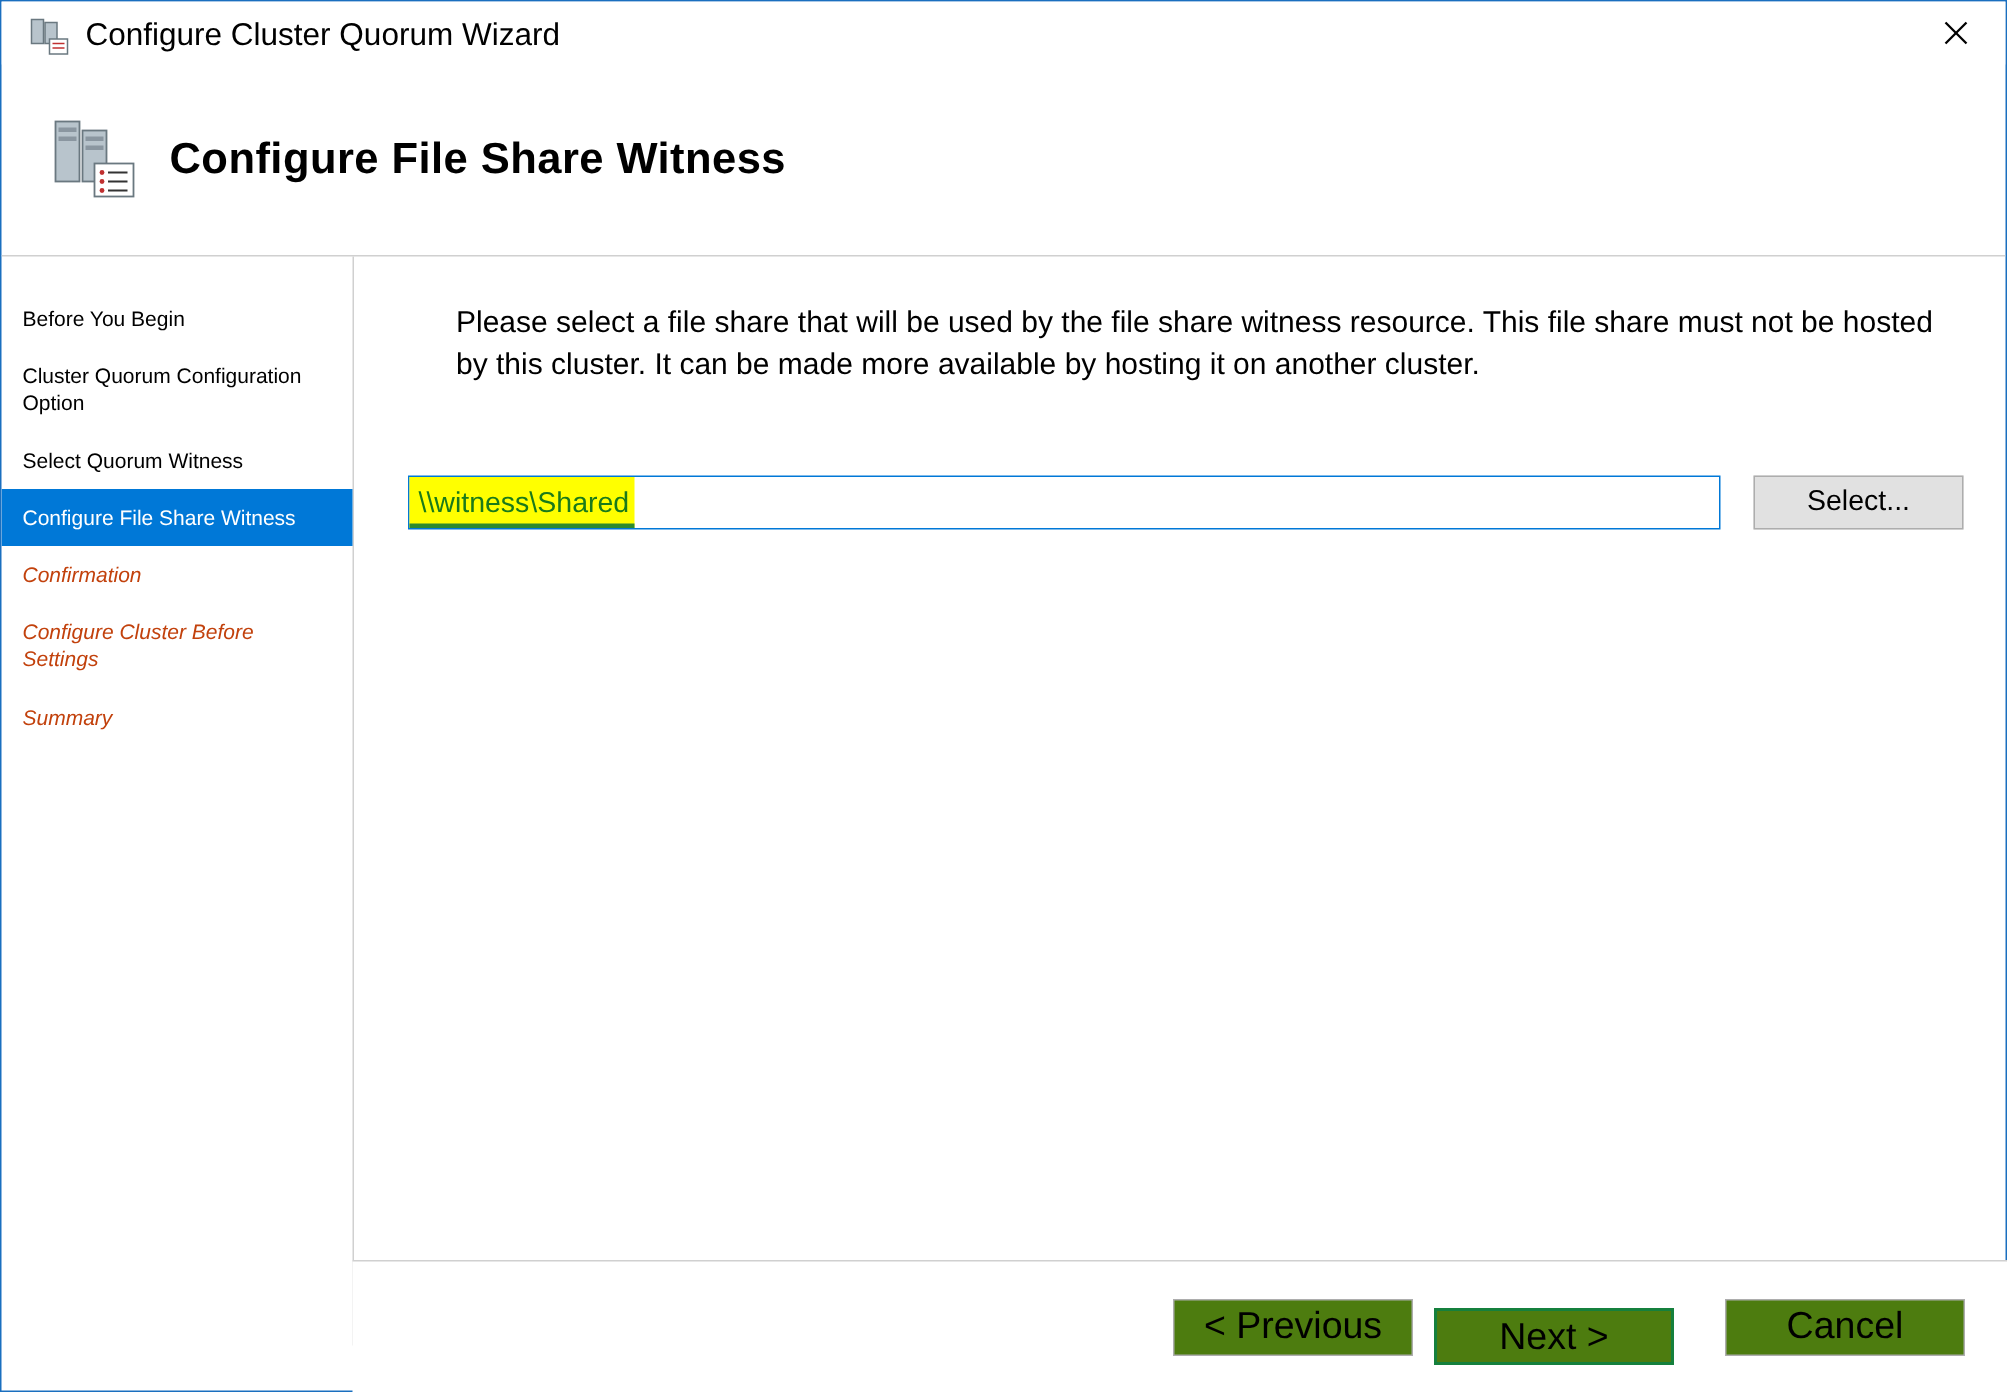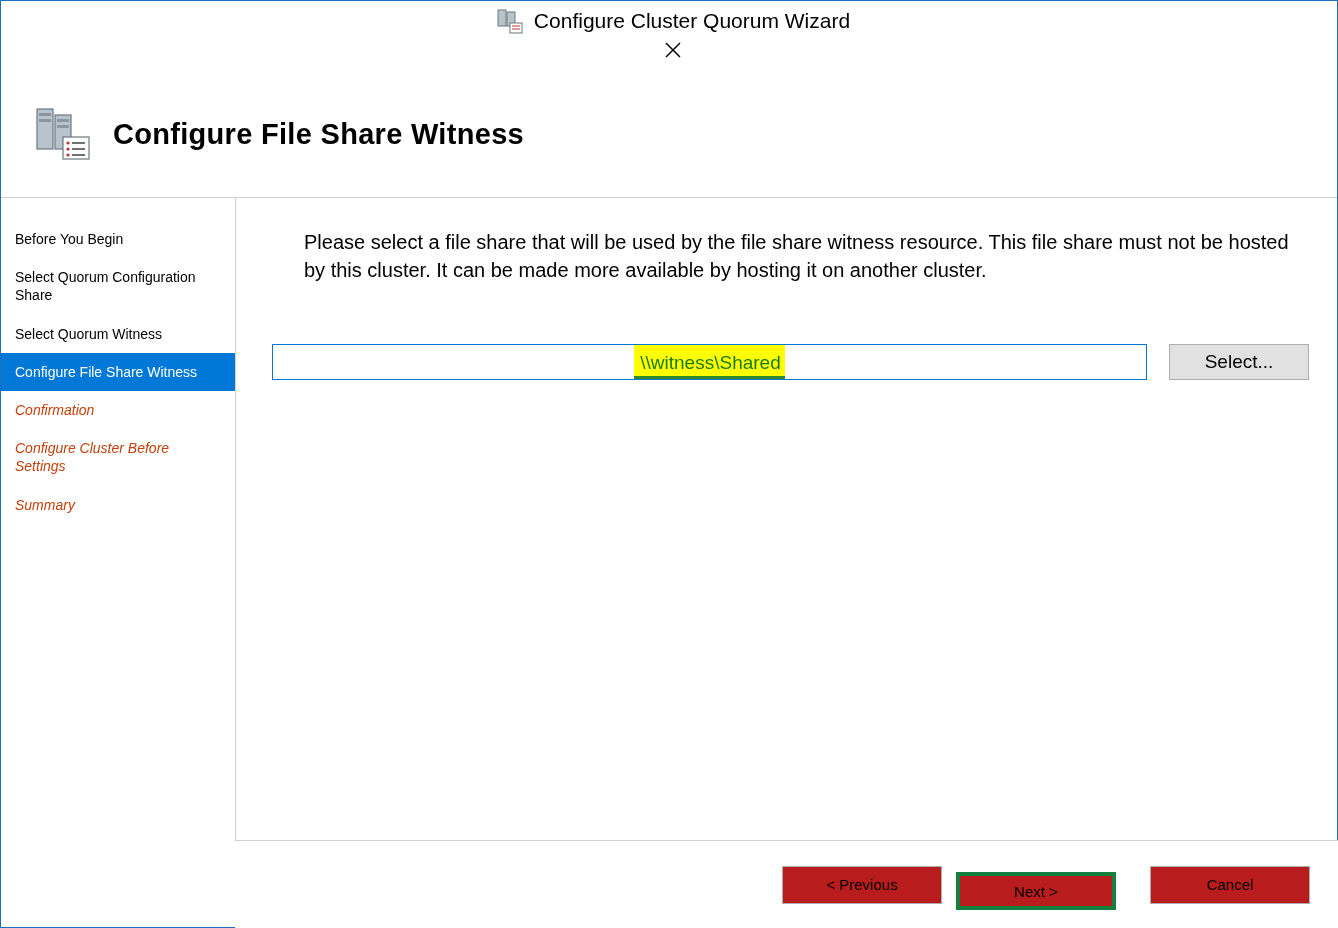--- a/index.html
+++ b/index.html
@@ -10,21 +10,20 @@
     height: 928px;
     overflow: hidden;
     border: 1px solid #1a6fbf;
   }
   .titlebar {
     display: flex;
     align-items: center;
     justify-content: space-between;
     padding: 6px 10px 2px 18px;
     background: #ffffff;
-    flex-direction: column;
   }
   .titlebar-left {
     display: flex;
     align-items: center;
     gap: 10px;
   }
   .titlebar .title-text {
     font-size: 21px;
     color: #000;
   }
@@ -95,21 +94,20 @@
     gap: 22px;
   }
   .text-input-wrap {
     flex: 1;
     border: 1px solid #0078d7;
     height: 36px;
     display: flex;
     align-items: center;
     padding: 0 0px;
     background: #fff;
-    justify-content: center;
   }
   .text-input-highlight {
     background: #ffff00;
     color: #1a7a1a;
     font-size: 19px;
     padding: 4px 4px 4px 6px;
     display: inline-block;
     height: 100%;
     line-height: 28px;
     border-bottom: 3px solid #2e8b2e;
@@ -131,27 +129,27 @@
     align-items: center;
     position: absolute;
     bottom: 0;
     right: 0;
     left: 235px;
     background: #fff;
   }
   .nav-btn {
     width: 160px;
     height: 38px;
-    font-size: 15px;
-    background: #b91c1c;
+    font-size: 25px;
+    background: #4d7c0f;
     border: 1px solid #adadad;
     cursor: pointer;
   }
   .nav-btn.primary {
-    border: 4px solid #15803d;
+    border: 2px solid #15803d;
     margin-top: 13px;
   }
   .cancel-gap { margin-left: 20px; }
   .small-icon svg { display:block; }
 </style>
 </head>
 <body>
 
 <div class="titlebar">
   <div class="titlebar-left">
@@ -193,21 +191,21 @@
       <circle cx="37" cy="54" r="1.6" fill="#c03030"></circle>
       <line x1="41" y1="54" x2="54" y2="54" stroke="#333" stroke-width="1.4"></line>
     </svg>
   </span>
   <div class="page-title">Configure File Share Witness</div>
 </div>
 
 <div class="body-area">
   <div class="sidebar">
     <div class="sidebar-item">Before You Begin</div>
-    <div class="sidebar-item">Select Quorum Configuration Share</div>
+    <div class="sidebar-item">Cluster Quorum Configuration Option</div>
     <div class="sidebar-item">Select Quorum Witness</div>
     <div class="sidebar-item selected">Configure File Share Witness</div>
     <div class="sidebar-item disabled">Confirmation</div>
     <div class="sidebar-item disabled">Configure Cluster Before Settings</div>
     <div class="sidebar-item disabled">Summary</div>
   </div>
 
   <div class="main">
     <div class="instruction">Please select a file share that will be used by the file share witness resource.  This file share must not be hosted by this cluster.  It can be made more available by hosting it on another cluster.</div>
 

